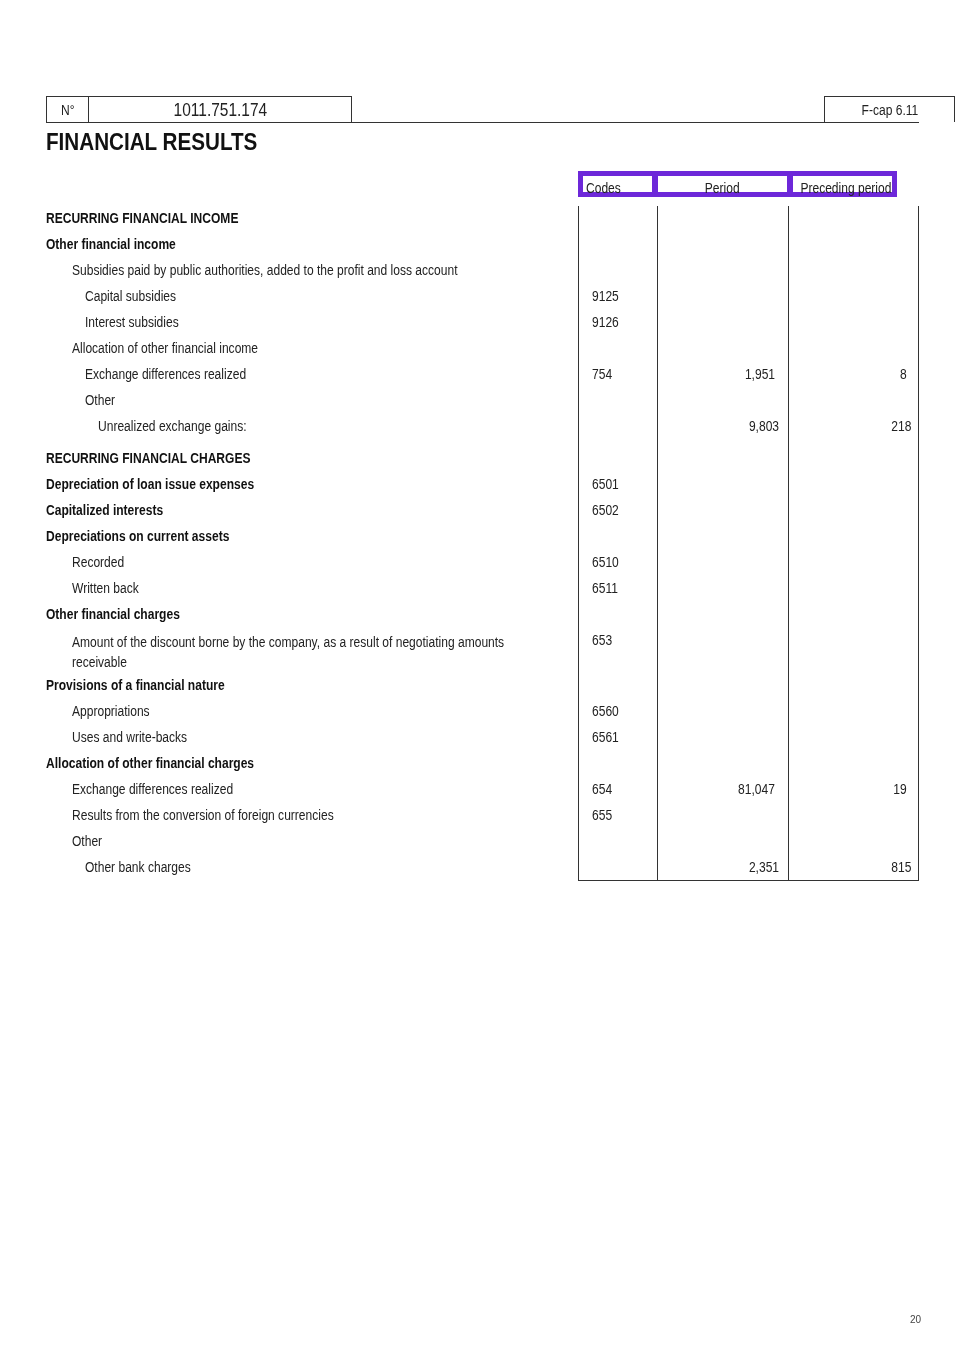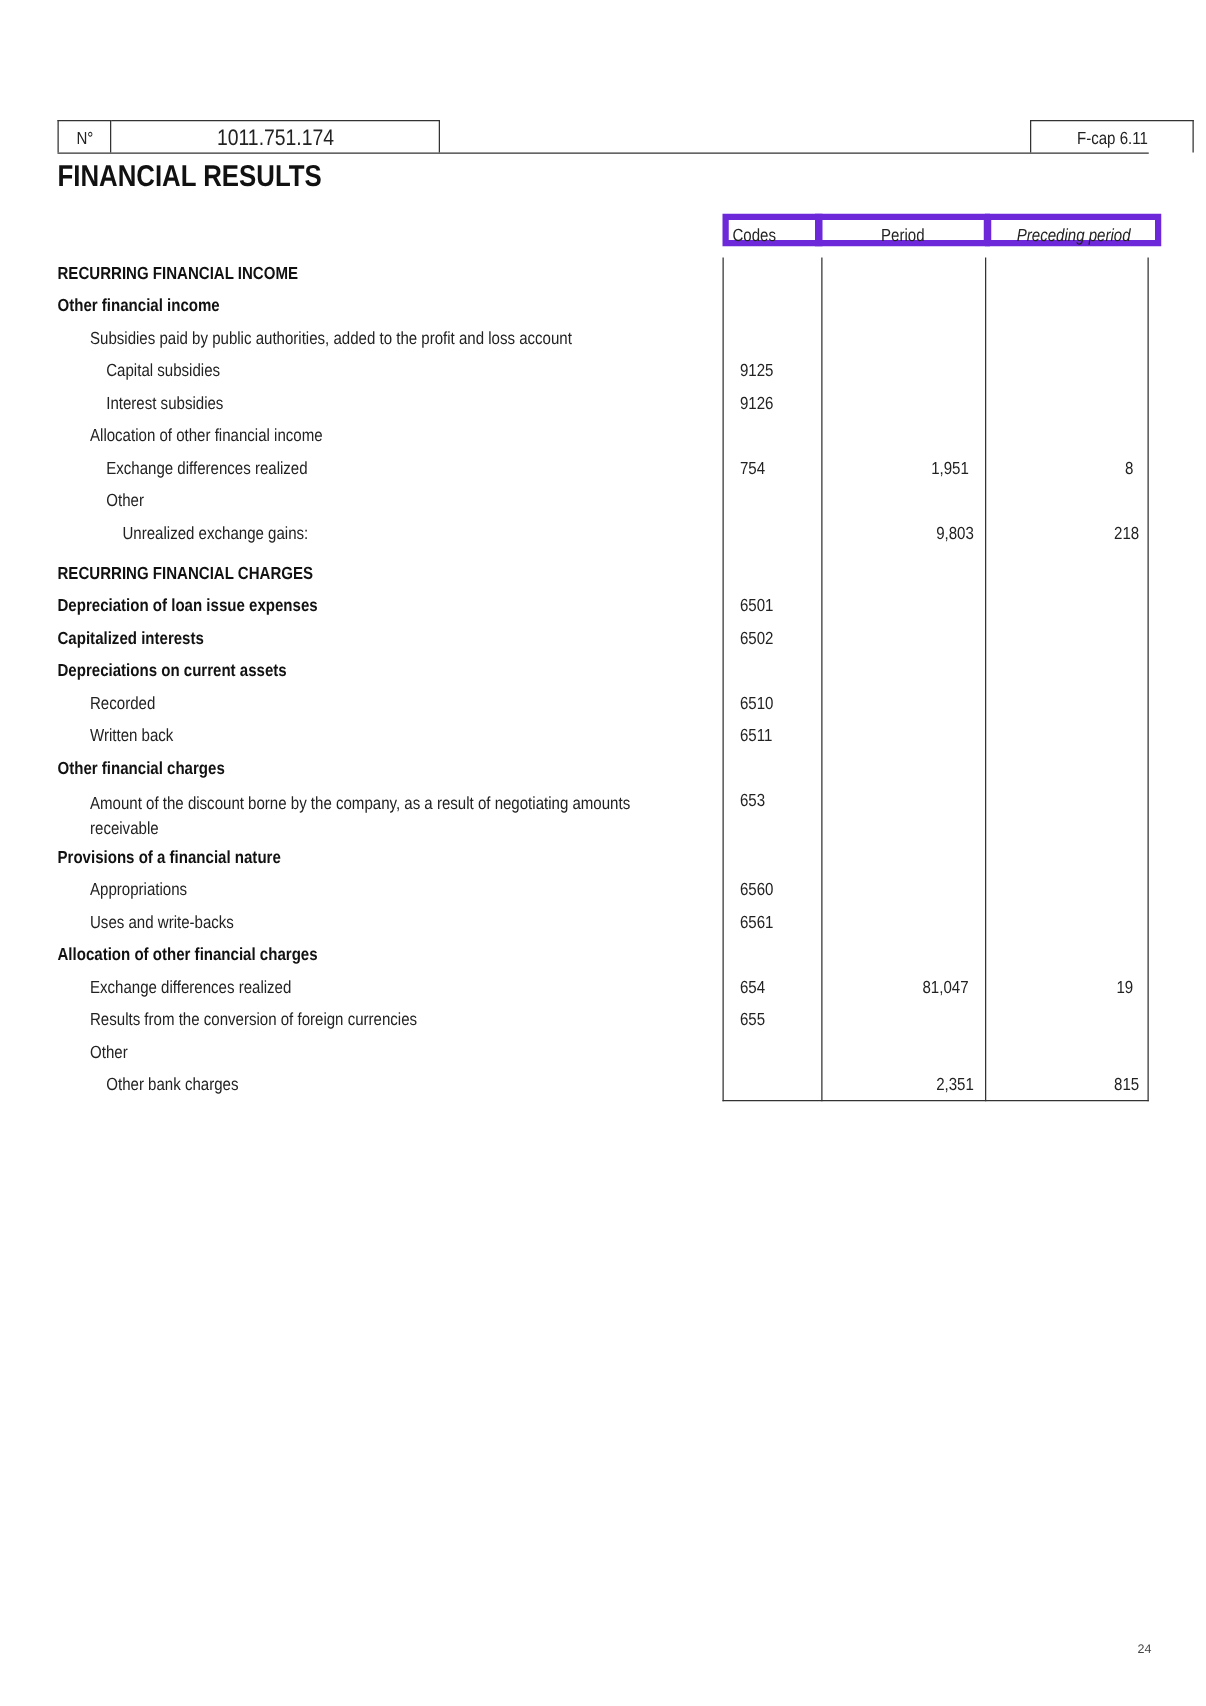--- a/index.html
+++ b/index.html
@@ -17,21 +17,21 @@
     .box-no { position: absolute; left: 46px; top: 96px; width: 43px; height: 26px; border: 1px solid #333; border-bottom: none; box-sizing: border-box; font-size: 14px; text-align: center; line-height: 26px; }
     .box-num { position: absolute; left: 89px; top: 96px; width: 263px; height: 26px; border-top: 1px solid #333; border-right: 1px solid #333; box-sizing: border-box; font-size: 18px; text-align: center; line-height: 26px; }
     .box-form { position: absolute; left: 788px; top: 96px; width: 131px; height: 26px; border: 1px solid #333; border-bottom: none; box-sizing: border-box; font-size: 14px; text-align: center; line-height: 26px; margin-left: 36px; }
 
     .title { position: absolute; left: 46px; top: 128px; font-size: 24px; font-weight: bold; color: #111; }
 
     
     .col-head { position: absolute; top: 171px; height: 26px; border: 5px solid #6d28d9; box-sizing: border-box; font-size: 14px; line-height: 24px; }
     .ch-codes { left: 578px; width: 80px; padding-left: 3px; }
     .ch-period { left: 652px; width: 140px; text-align: center; }
-    .ch-prev { left: 788px; width: 141px; text-align: center; font-style: italic; }
+    .ch-prev { left: 788px; width: 109px; text-align: center; }
 
     
     .col-body { position: absolute; top: 206px; height: 675px; border-left: 1px solid #333; box-sizing: border-box; }
     .cb1 { left: 578px; width: 80px; }
     .cb2 { left: 657px; width: 132px; }
     .cb3 { left: 788px; width: 131px; border-right: 1px solid #333; }
     .col-bottom { position: absolute; left: 578px; top: 880px; width: 341px; border-top: 1px solid #333; }
 
     
     .row { position: absolute; left: 0; width: 965px; font-size: 14px; }
@@ -155,13 +155,13 @@
 </div>
 <div class="row lvl1" style="top:833px">
   <span class="lbl cond">Other</span>
 </div>
 <div class="row lvl2" style="top:859px">
   <span class="lbl cond">Other bank charges</span>
   <span class="per cond-r" style="right:186px">2,351</span>
   <span class="prev cond-r" style="right:54px">815</span>
 </div>
 
-<div class="page-num">24</div>
+<div class="page-num">20</div>
 
 </body></html>

